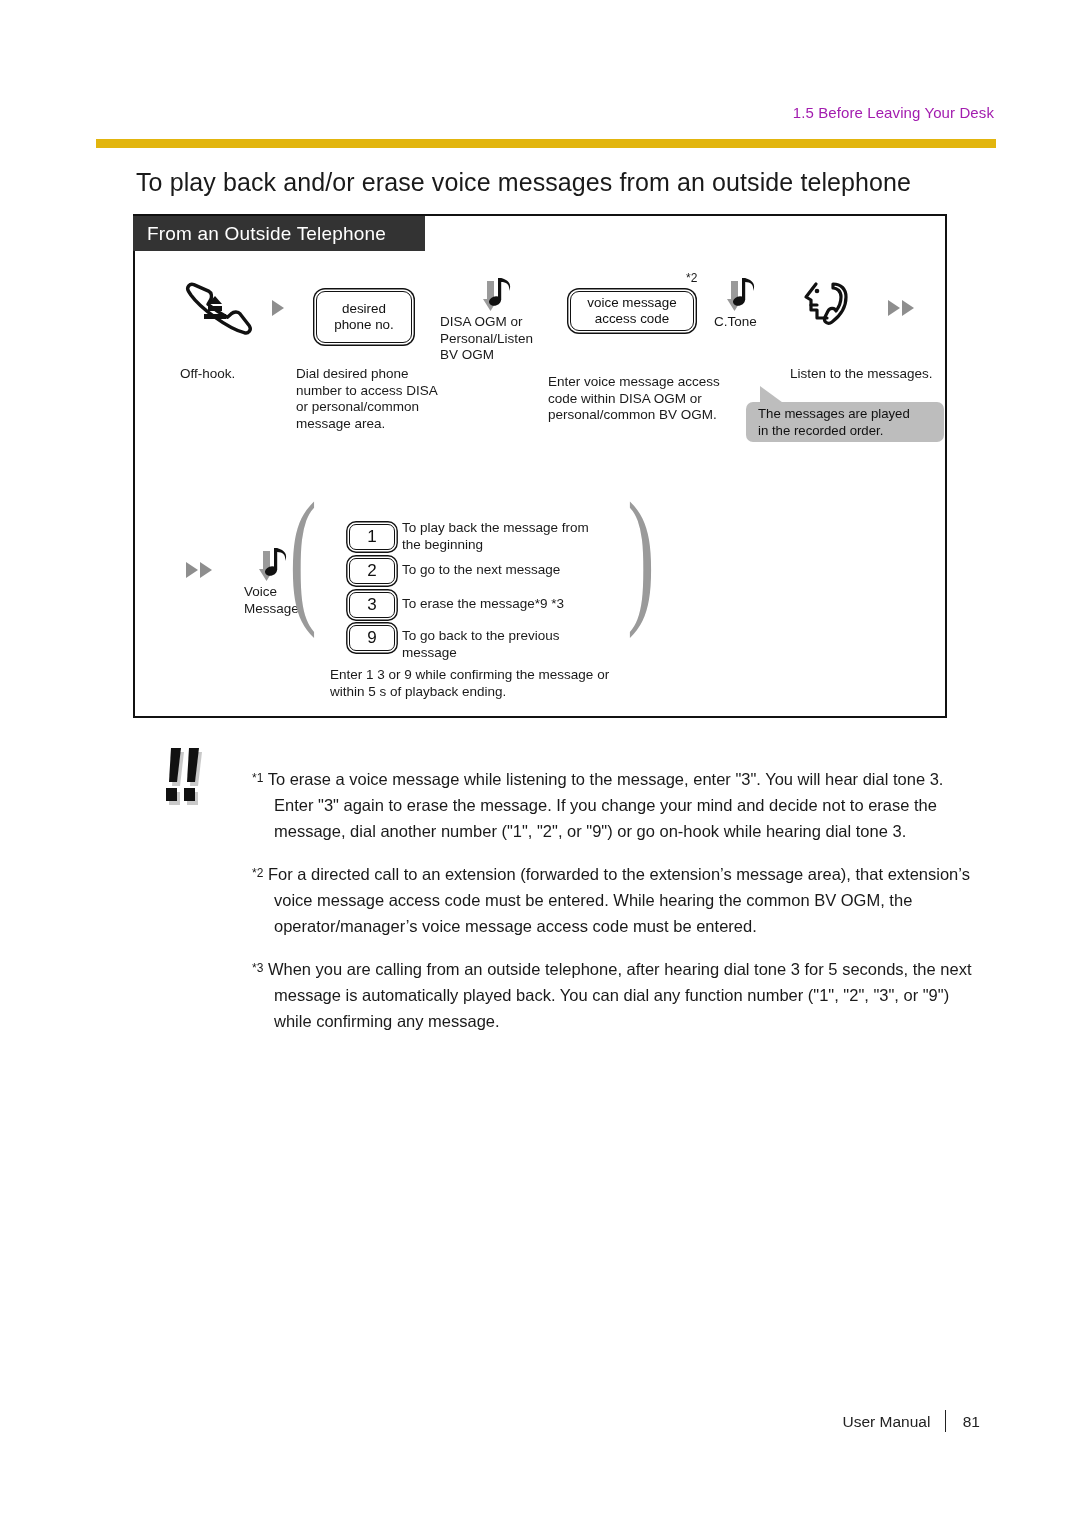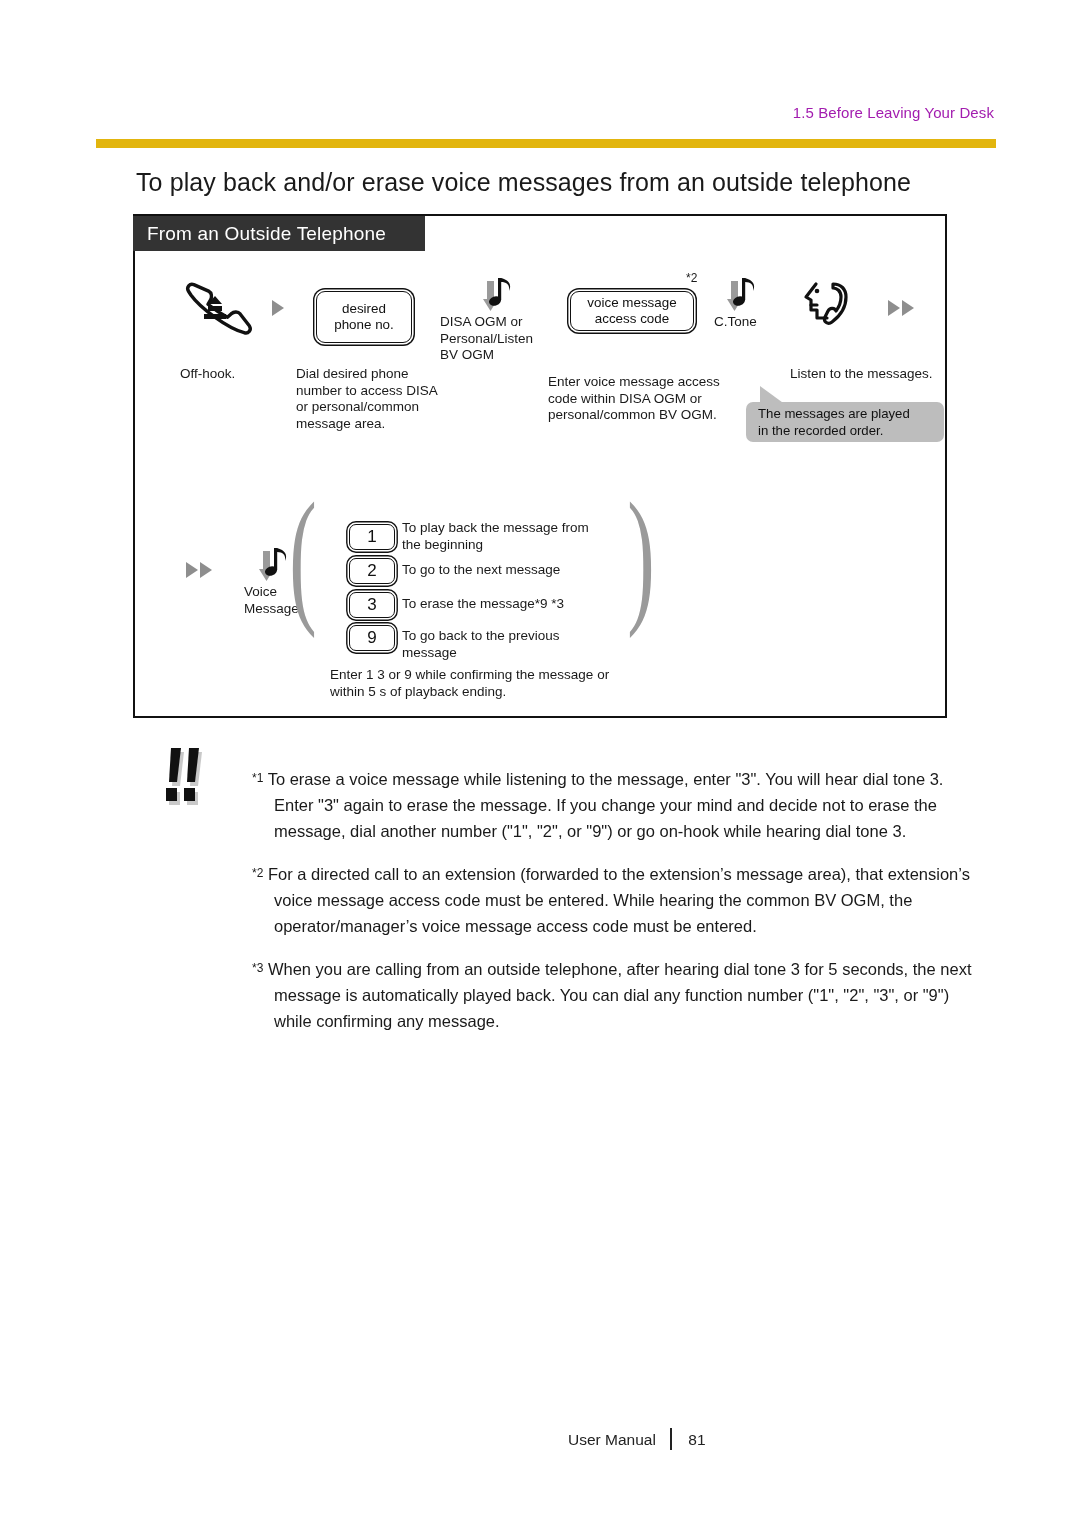--- a/index.html
+++ b/index.html
@@ -164,21 +164,21 @@
     margin-bottom: 16px;
     text-indent: -22px;
     padding-left: 22px;
   }
   .note-marker { font-size: 12px; vertical-align: 3px; }
 
   
   #warn-icon { position: absolute; left: 158px; top: 742px; width: 64px; height: 70px; }
 
   
-  #footer { position: absolute; left: 568px; top: 1410px; width: 396px; text-align: left; margin-top: 18px; }
+  #footer { position: absolute; left: 584px; top: 1410px; width: 396px; text-align: right; }
   #footer .ft-label { font-size: 15.5px; color: #222; }
   #footer .ft-sep {
     display: inline-block; width: 1.5px; height: 22px;
     background: #222; vertical-align: -5px; margin: 0 12px 0 10px;
   }
   #footer .ft-page { font-size: 15.5px; color: #222; }
 </style>
 </head>
 <body>
 

